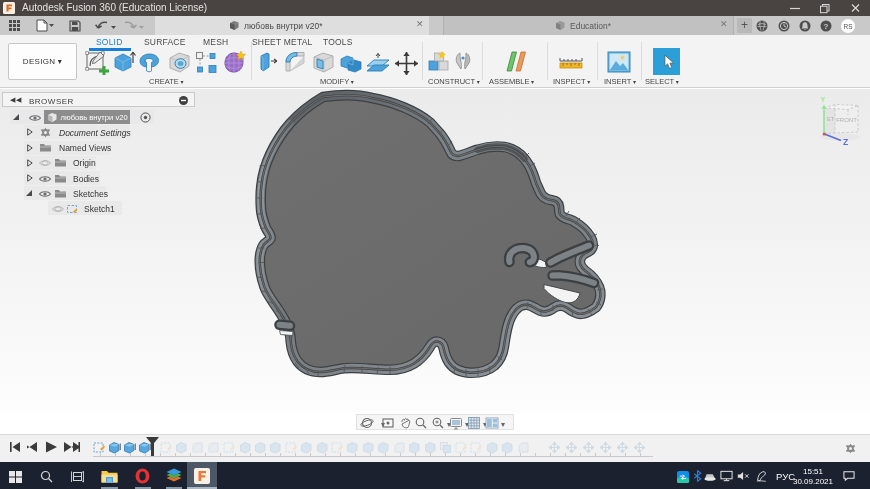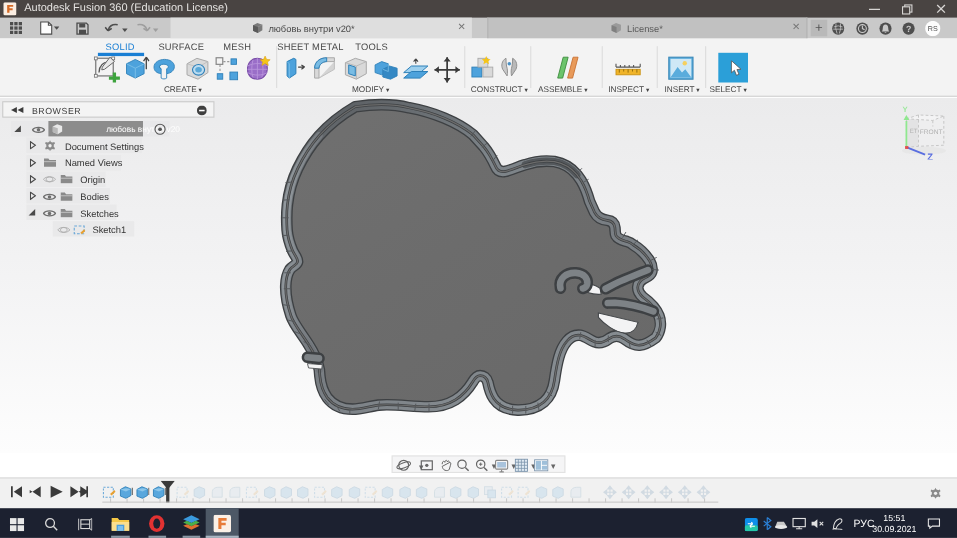--- a/index.html
+++ b/index.html
@@ -107,21 +107,21 @@
           <path d="M6.5 4.5 L10.5 2.5" stroke="#999" stroke-width="0.5"></path>
         </svg>
       <div class="tablbl" style="left:89px;">любовь внутри v20*</div>
       <div class="tabx" style="left:261px;">✕</div>
     </div>
     <div id="tab2">
       <svg class="abs" style="left:110px;top:4px;" width="12" height="11" viewBox="0 0 12 11">
           <path d="M2 3 L6 1 L10.5 2.5 L10.5 7.5 L6.5 10 L2 8 Z" fill="#9a9a9a"></path>
           <path d="M2 3 L6.5 4.5 L6.5 10 L2 8 Z" fill="#808080"></path>
         </svg>
-      <div class="tablbl" style="left:126px; color:#5a5a5a;">License*</div>
+      <div class="tablbl" style="left:126px; color:#5a5a5a;">Education*</div>
       <div class="tabx" style="left:276px;">✕</div>
     </div>
     <div id="plusbtn">+</div>
     <svg class="abs" style="left:756px;top:3.5px;" width="12" height="12" viewBox="0 0 12 12">
         <circle cx="6" cy="6" r="5.5" fill="#4f4f4f"></circle>
         <path d="M2 4.5 Q6 2.5 10 4.5 M1.5 6.5 H10.5 M4 1.2 Q3 6 5 10.5 M8 1.2 Q9 6 7 10.5" stroke="#c9c9c9" stroke-width="0.7" fill="none"></path>
       </svg>
     <svg class="abs" style="left:778px;top:3.5px;" width="12" height="12" viewBox="0 0 12 12">
         <circle cx="6" cy="6" r="5.5" fill="#4f4f4f"></circle>
         <circle cx="6" cy="6" r="3.6" fill="none" stroke="#c9c9c9" stroke-width="1"></circle>
@@ -135,20 +135,21 @@
         <circle cx="6" cy="6" r="5.5" fill="#4f4f4f"></circle>
         <text x="6" y="8.8" font-size="8" font-weight="bold" fill="#c9c9c9" text-anchor="middle" font-family="Liberation Sans">?</text>
       </svg>
     <svg class="abs" style="left:841px;top:2.5px;" width="14" height="14" viewBox="0 0 14 14">
         <circle cx="7" cy="7" r="7" fill="#fdfdfd"></circle>
         <text x="7" y="9.6" font-size="6.5" fill="#555" text-anchor="middle" font-family="Liberation Sans">RS</text>
       </svg>
   </div>
 
   <div id="ribbon">
+    <div id="designbtn">DESIGN ▾</div>
     <div class="rtab" style="left:96px; color:#1a7fd4;">SOLID</div>
     <div id="solunder"></div>
     <div class="rtab" style="left:144px;">SURFACE</div>
     <div class="rtab" style="left:203px;">MESH</div>
     <div class="rtab" style="left:252px;">SHEET METAL</div>
     <div class="rtab" style="left:323px;">TOOLS</div>
     <div class="glabel" style="left:149px;">CREATE</div>
     <div class="glabel" style="left:320px;">MODIFY</div>
     <div class="glabel" style="left:428px;">CONSTRUCT</div>
     <div class="glabel" style="left:489px;">ASSEMBLE</div>
@@ -322,36 +323,36 @@
           <div class="tri trid" style="left:11px;"></div>
           <svg class="abs" style="left:27px;top:4px;" width="12" height="8" viewBox="0 0 12 8">
             <path d="M0.5 4 C2.5 1 9.5 1 11.5 4 C9.5 7 2.5 7 0.5 4 Z" fill="none" stroke="#6e6e6e" stroke-width="1.1"></path>
             <circle cx="6" cy="4" r="1.6" fill="#6e6e6e"></circle>
           </svg>
           <div class="abs" style="left:42px;top:0.5px;width:86px;height:14px;background:#8c8c8c;"></div>
           <svg class="abs" style="left:44px;top:2px;" width="12" height="11" viewBox="0 0 12 11">
             <path d="M2 3 L6 1 L10.5 2.5 L10.5 7.5 L6.5 10 L2 8 Z" fill="#e8e8e8"></path>
             <path d="M2 3 L6.5 4.5 L6.5 10 L2 8 Z" fill="#b8b8b8"></path>
           </svg>
-          <span class="btxt" style="left:58.5px;color:#fff;font-size:7.6px;margin-left:36px;">любовь внутри v20</span>
+          <span class="btxt" style="left:58.5px;color:#fff;font-size:7.6px;">любовь внутри v20</span>
           <svg class="abs" style="left:137.5px;top:2.5px;" width="11" height="11" viewBox="0 0 11 11">
             <circle cx="5.5" cy="5.5" r="4.6" fill="none" stroke="#555" stroke-width="1"></circle>
             <circle cx="5.5" cy="5.5" r="1.7" fill="#555"></circle>
           </svg>
         </div>
 <div class="brow">
           <div class="brbg" style="left:22px;width:105px;"></div>
           <svg class="abs" style="left:25px;top:3.5px;" width="6" height="8" viewBox="0 0 6 8">
             <path d="M0.7 0.8 L5.2 4 L0.7 7.2 Z" fill="none" stroke="#4a4a4a" stroke-width="1"></path>
           </svg>
           <svg class="abs" style="left:38px;top:2.5px;" width="11" height="11" viewBox="0 0 11 11">
             <path d="M5.5 0.5 L6.3 2 A3.6 3.6 0 0 1 7.8 2.6 L9.4 2 L10 3.5 L8.8 4.6 A3.6 3.6 0 0 1 8.8 6.4 L10 7.5 L9.4 9 L7.8 8.4 A3.6 3.6 0 0 1 6.3 9 L5.5 10.5 L4.7 9 A3.6 3.6 0 0 1 3.2 8.4 L1.6 9 L1 7.5 L2.2 6.4 A3.6 3.6 0 0 1 2.2 4.6 L1 3.5 L1.6 2 L3.2 2.6 A3.6 3.6 0 0 1 4.7 2 Z" fill="#8a8a8a"></path>
             <circle cx="5.5" cy="5.5" r="1.5" fill="#f0f0f0"></circle>
           </svg>
-          <span class="btxt" style="left:57px;">Document Settings</span>
+          <span class="btxt" style="left:57px;font-style:italic;">Document Settings</span>
         </div>
 <div class="brow">
           <div class="brbg" style="left:22px;width:86px;"></div>
           <svg class="abs" style="left:25px;top:3.5px;" width="6" height="8" viewBox="0 0 6 8">
             <path d="M0.7 0.8 L5.2 4 L0.7 7.2 Z" fill="none" stroke="#4a4a4a" stroke-width="1"></path>
           </svg>
           <svg class="abs" style="left:38px;top:3px;" width="11" height="9" viewBox="0 0 11 9">
             <path d="M0 1.5 L0 8.5 L11 8.5 L11 2.5 L5 2.5 L4 1 L0 1 Z" fill="#8a8a8a"></path>
             <rect x="0" y="3.6" width="11" height="0.8" fill="#f0f0f0" opacity="0.6"></rect>
           </svg>

